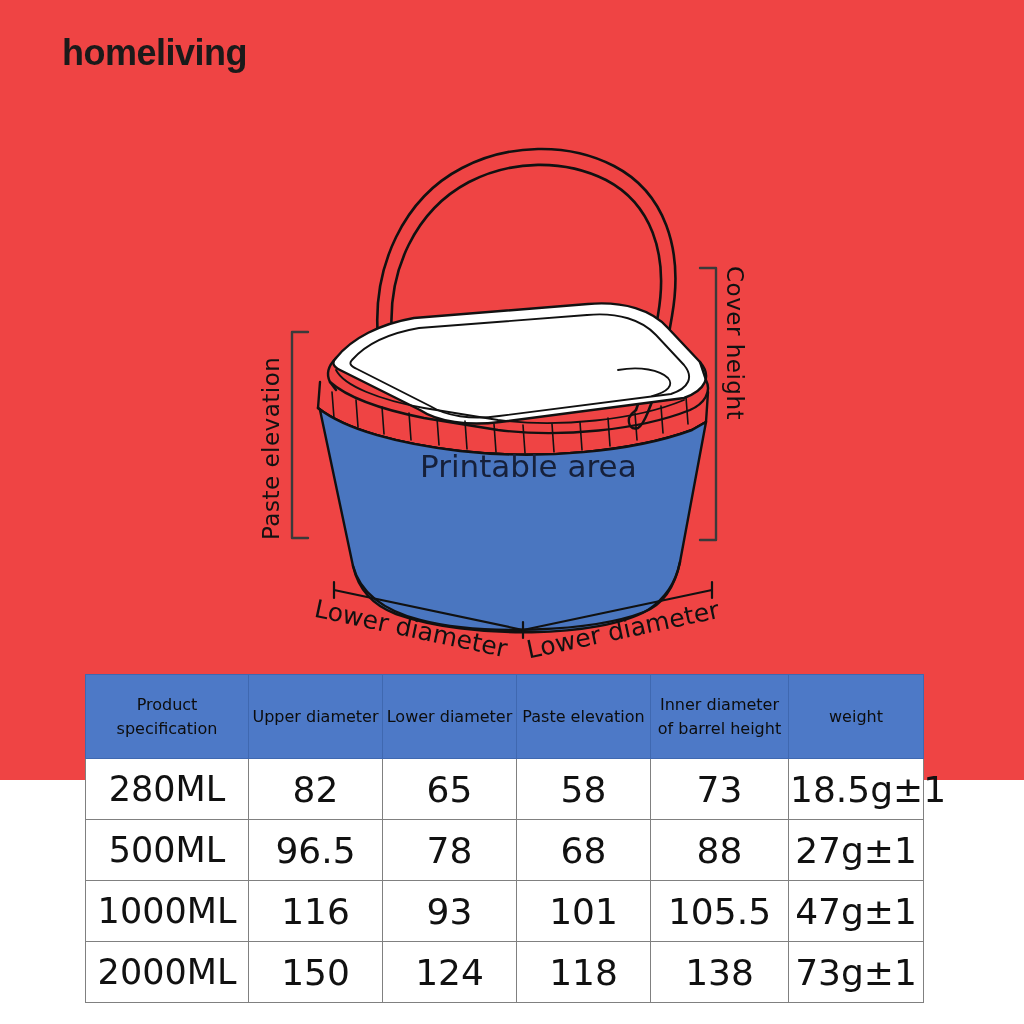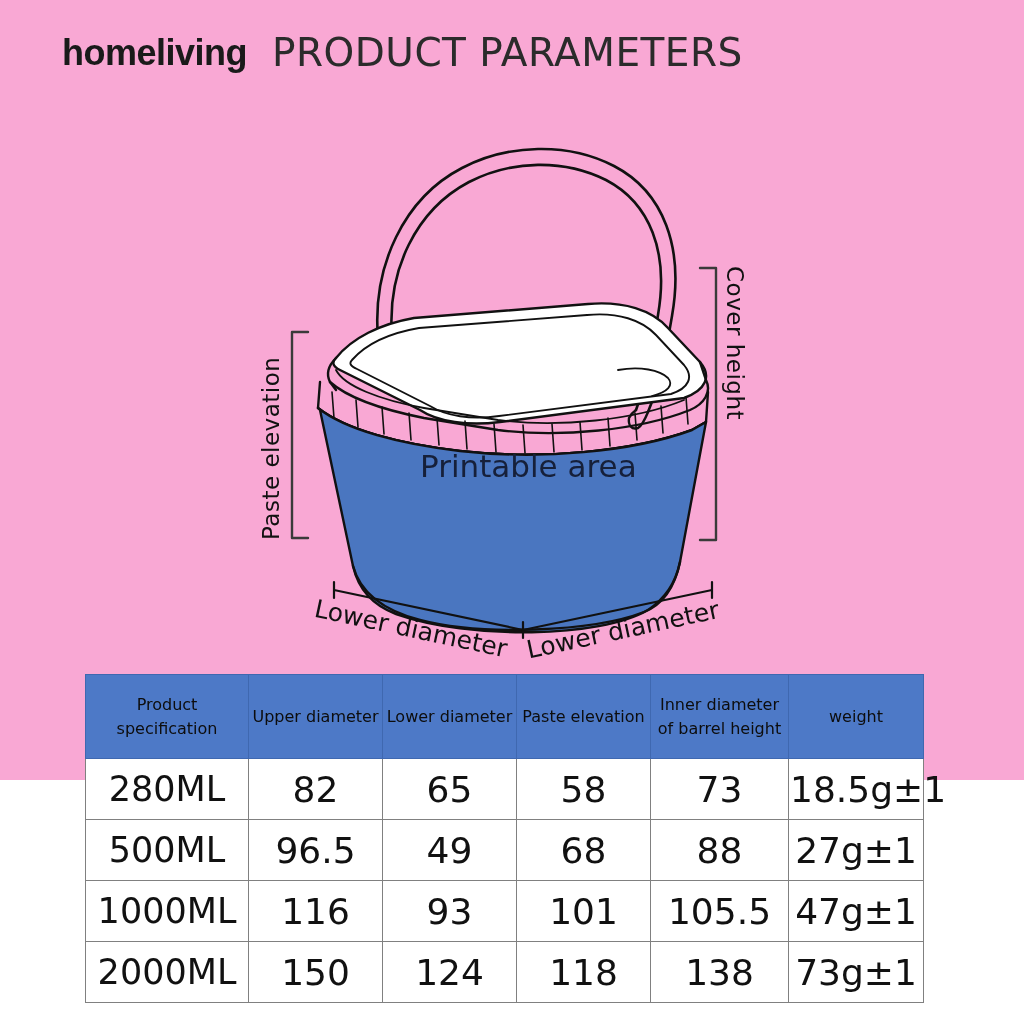--- a/index.html
+++ b/index.html
@@ -8,21 +8,21 @@
     margin: 0; padding: 0;
     width: 1024px; height: 1024px;
     background: #ffffff;
     font-family: "Liberation Sans", sans-serif;
     overflow: hidden;
   }
   #page {
     position: relative;
     width: 1024px;
     height: 780px;
-    background: #f9a8d4;
+    background: #ef4444;
   }
 
   
   #title-bar {
     position: absolute;
     left: 0; top: 14px;
     width: 1024px;
     height: 56px;
     white-space: nowrap;
   }
@@ -133,21 +133,20 @@
   .col-inner  { width: 138px; }
   .col-weight { width: 135px; }
 </style>
 </head>
 <body>
 
 <div id="page">
 
   <div id="title-bar">
     <span id="brand-text">homeliving</span>
-    <span id="title-text">PRODUCT PARAMETERS</span>
   </div>
 
   <div id="diagram">
 
     <svg width="1024" height="580" viewBox="0 0 1024 580">
       <g fill="none" stroke="#111" stroke-width="2.4" stroke-linecap="round" stroke-linejoin="round">
 
         <path d="M 378 268
                  C 372 196, 404 128, 462 98
                  C 508 74, 568 72, 614 96
@@ -311,21 +310,21 @@
           <td class="spec-name">280ML</td>
           <td>82</td>
           <td>65</td>
           <td>58</td>
           <td>73</td>
           <td>18.5g±1</td>
         </tr>
         <tr>
           <td class="spec-name">500ML</td>
           <td>96.5</td>
-          <td>49</td>
+          <td>78</td>
           <td>68</td>
           <td>88</td>
           <td>27g±1</td>
         </tr>
         <tr>
           <td class="spec-name">1000ML</td>
           <td>116</td>
           <td>93</td>
           <td>101</td>
           <td>105.5</td>

